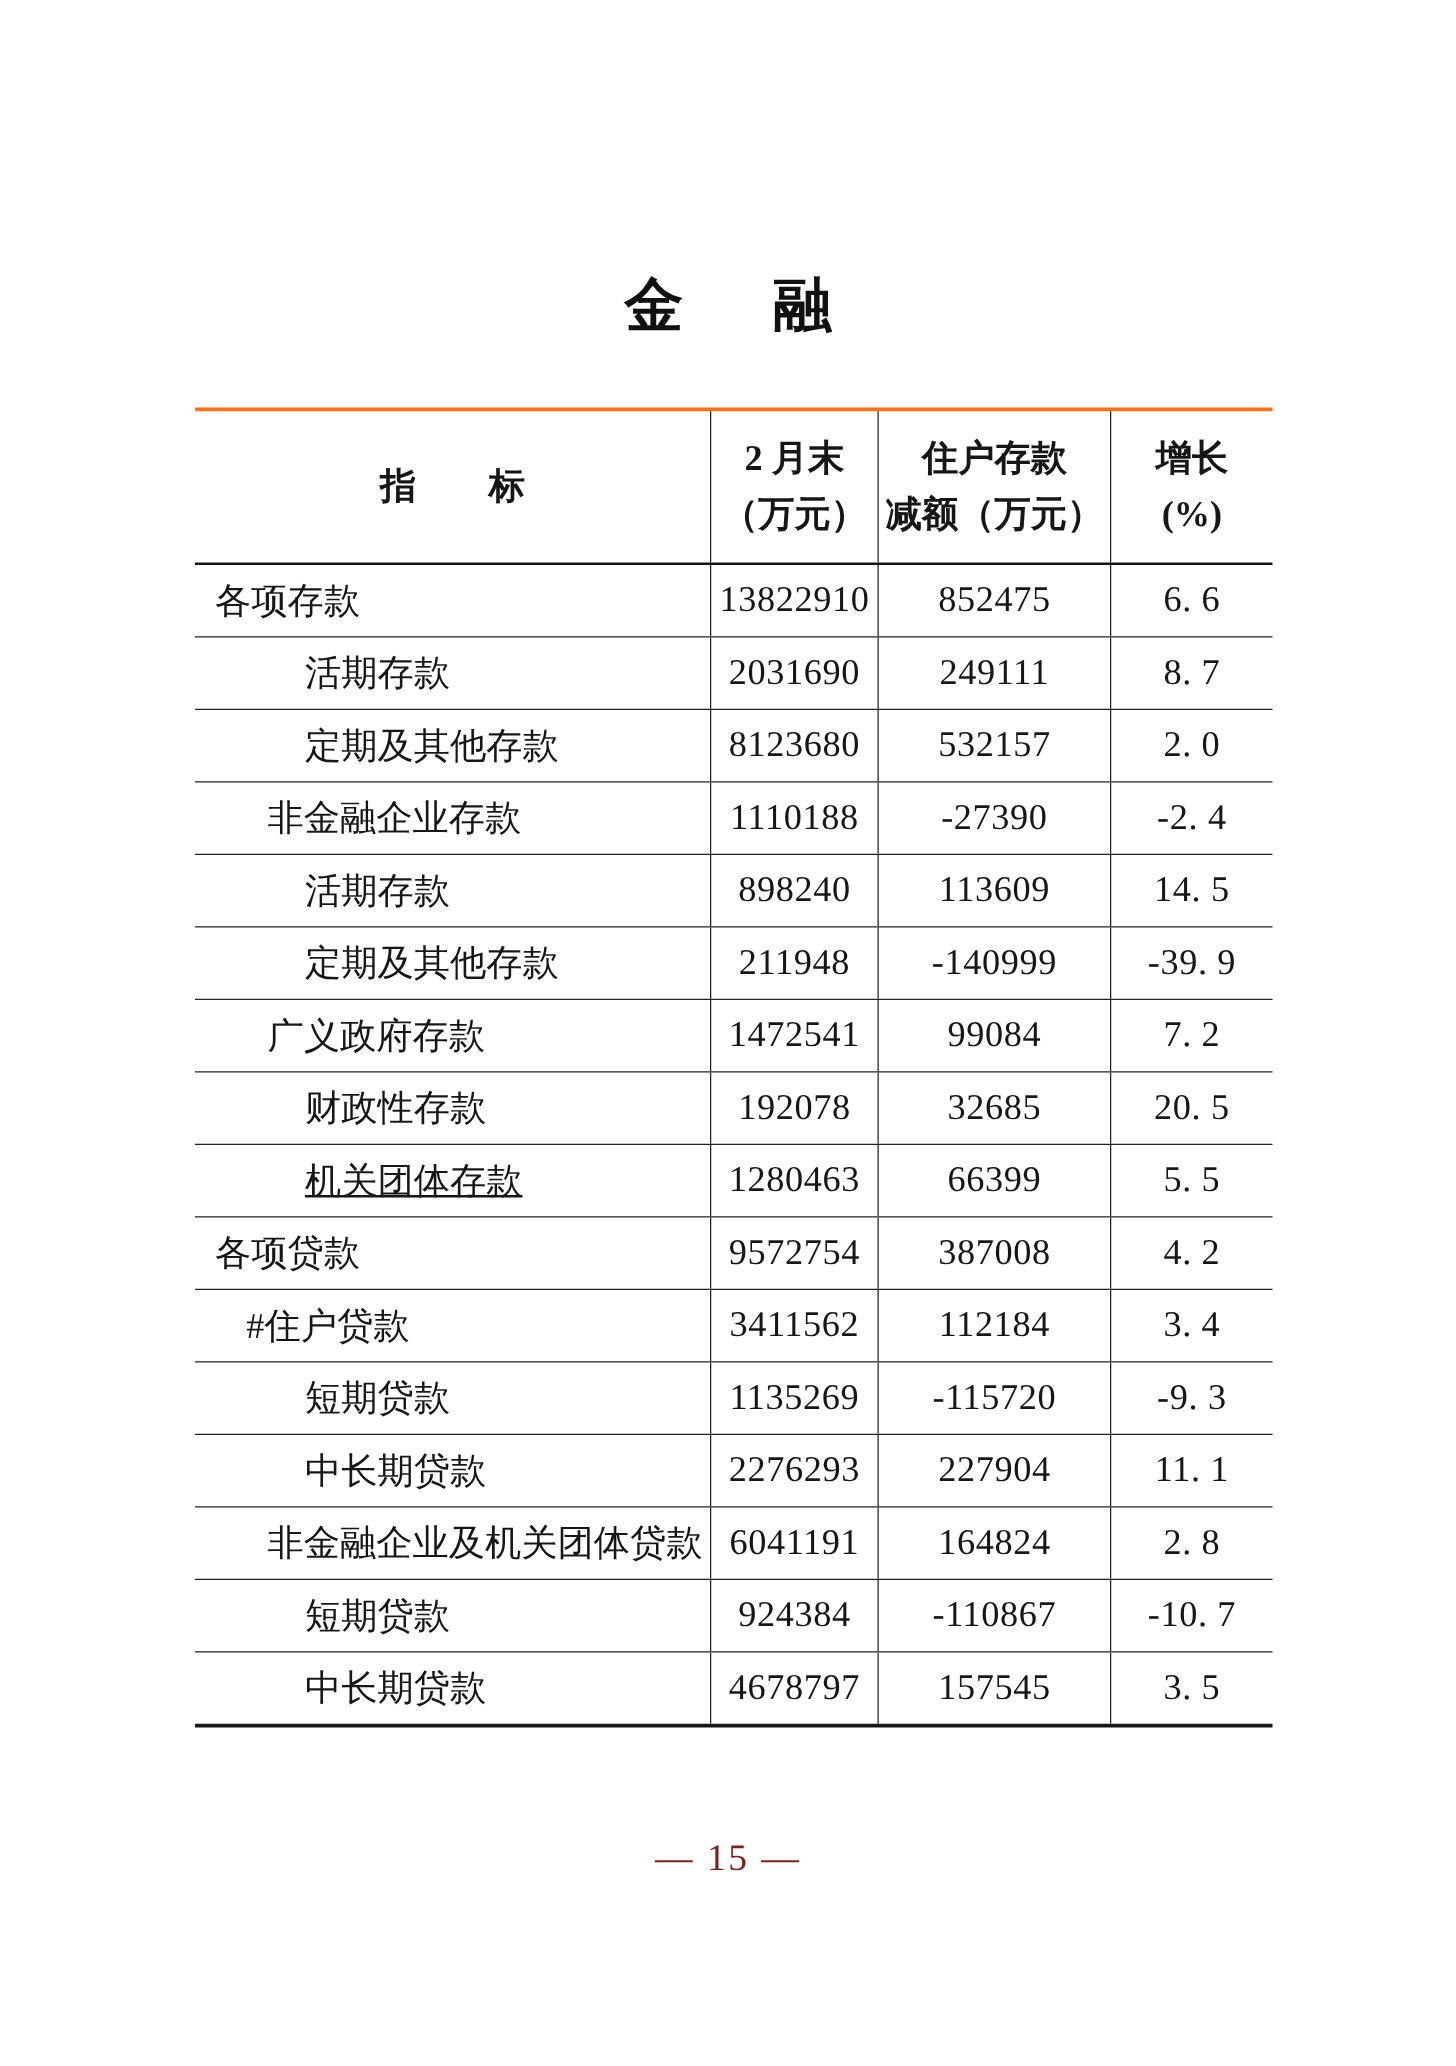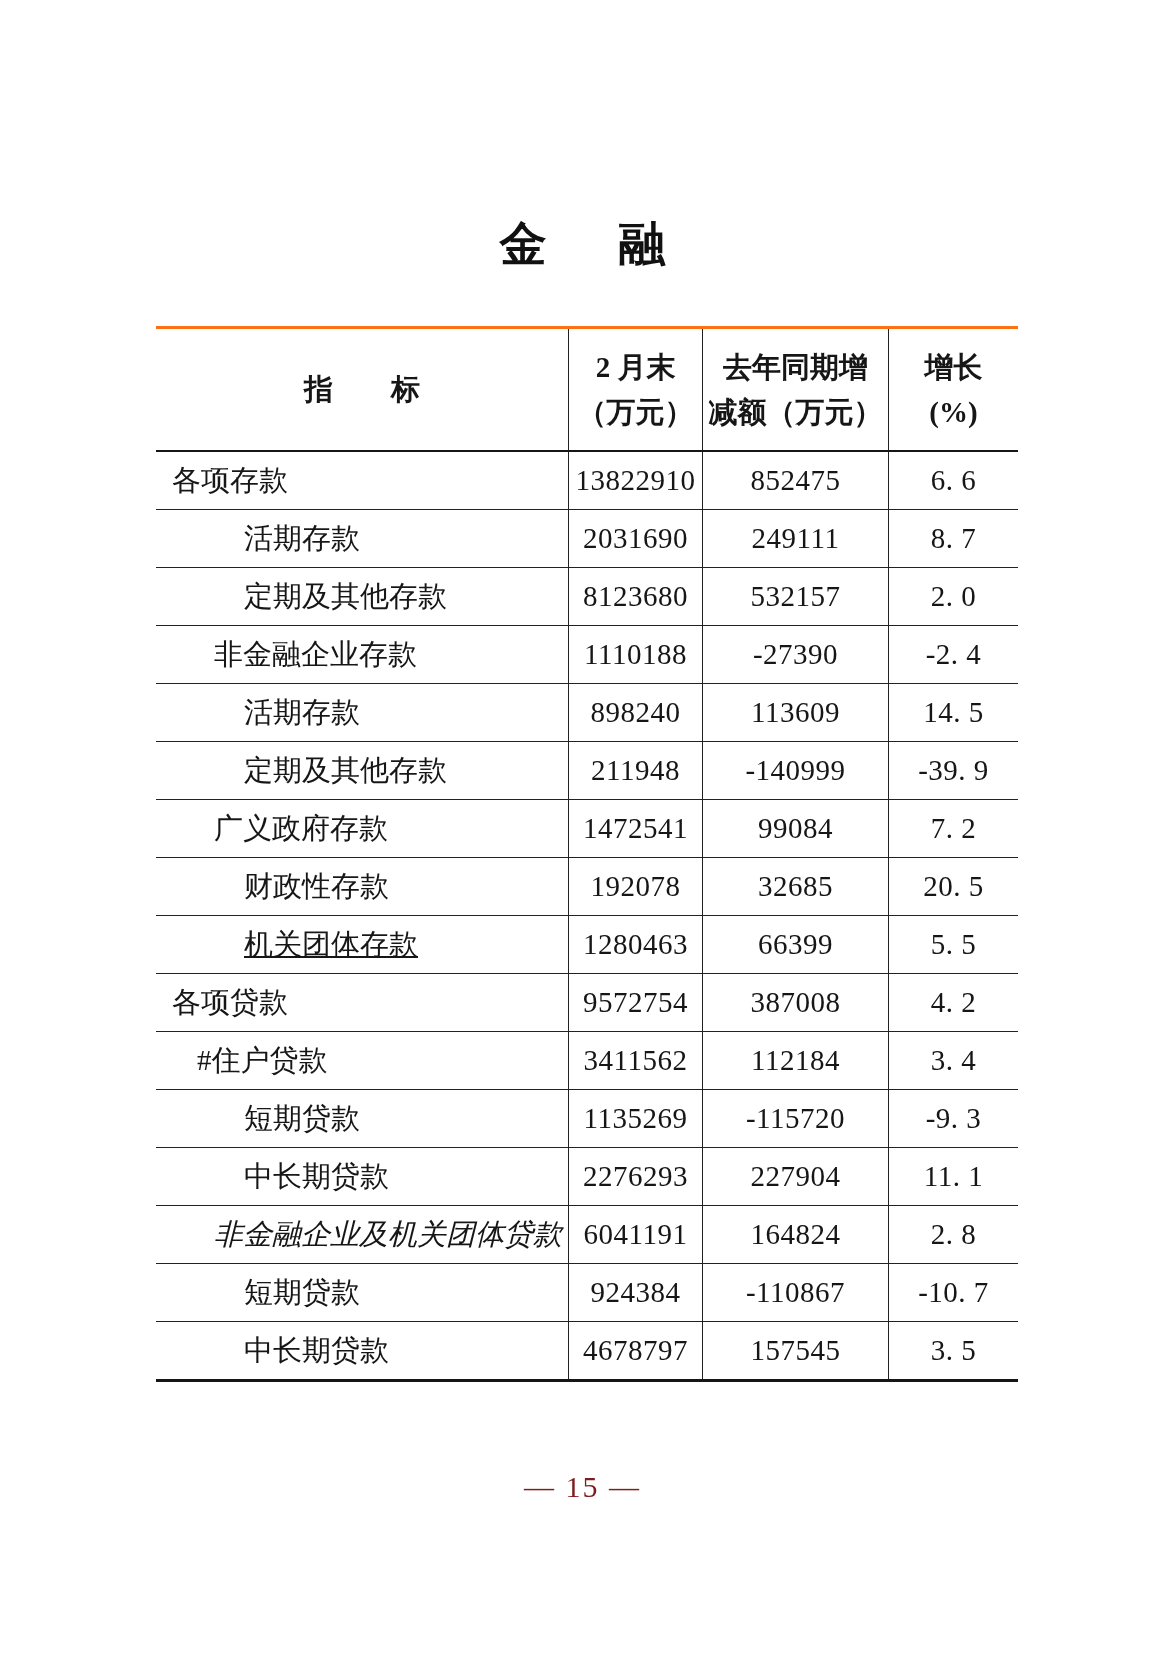--- a/index.html
+++ b/index.html
@@ -109,21 +109,21 @@
   <div class="fin-table">
     <div class="thead">
       <div class="hcell">
         <span>指　　标</span>
       </div>
       <div class="hcell">
         <span>2 月末</span>
         <span>（万元）</span>
       </div>
       <div class="hcell">
-        <span>去年同期增</span>
+        <span>住户存款</span>
         <span>减额（万元）</span>
       </div>
       <div class="hcell">
         <span>增长</span>
         <span>(%)</span>
       </div>
     </div>
     <div>
         <div class="trow">
           <div class="cell c-ind" style="padding-left: 16px;">各项存款</div>
@@ -197,21 +197,21 @@
           <div class="cell c-num">-115720</div>
           <div class="cell c-num">-9. 3</div>
         </div>
         <div class="trow">
           <div class="cell c-ind" style="padding-left: 88px;">中长期贷款</div>
           <div class="cell c-num">2276293</div>
           <div class="cell c-num">227904</div>
           <div class="cell c-num">11. 1</div>
         </div>
         <div class="trow">
-          <div class="cell c-ind" style="padding-left: 58px; font-style: italic;">非金融企业及机关团体贷款</div>
+          <div class="cell c-ind" style="padding-left: 58px;">非金融企业及机关团体贷款</div>
           <div class="cell c-num">6041191</div>
           <div class="cell c-num">164824</div>
           <div class="cell c-num">2. 8</div>
         </div>
         <div class="trow">
           <div class="cell c-ind" style="padding-left: 88px;">短期贷款</div>
           <div class="cell c-num">924384</div>
           <div class="cell c-num">-110867</div>
           <div class="cell c-num">-10. 7</div>
         </div>

